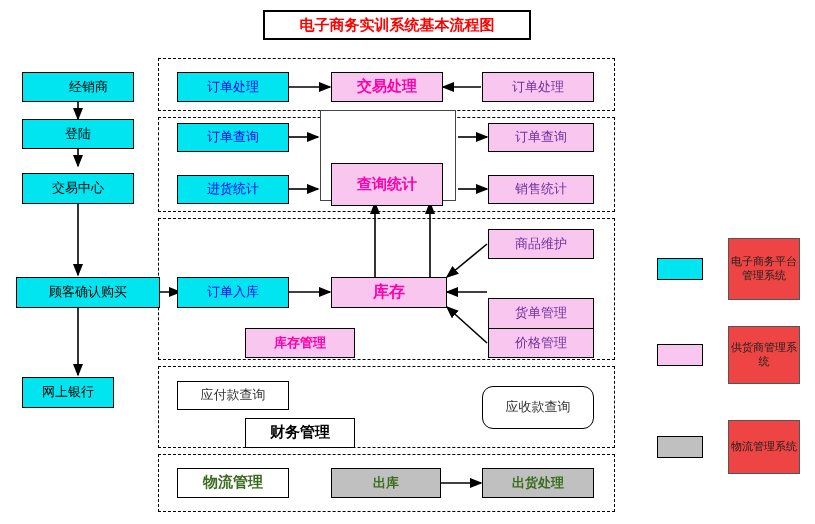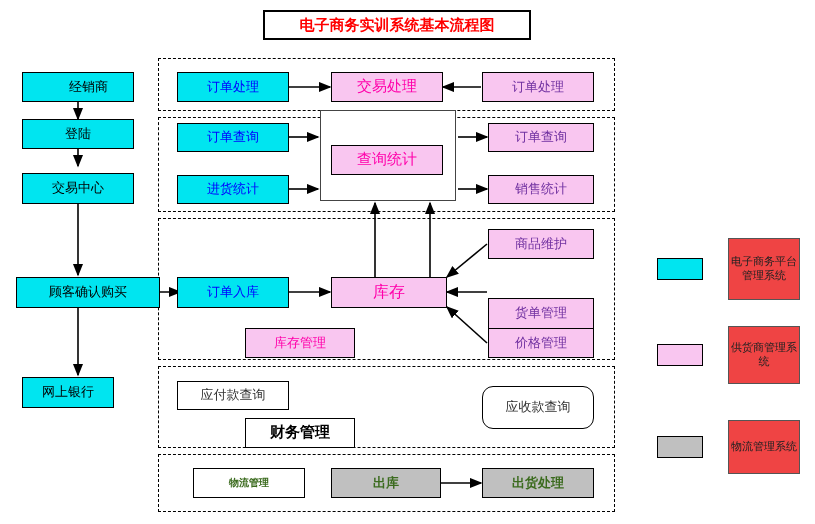--- a/index.html
+++ b/index.html
@@ -18,21 +18,21 @@
     text-align:center;
     border:1px solid #000;
     font-size:13px;
     line-height:1.15;
   }
   .cyan{background:#00e5f0;}
   .pink{background:#f9c6f0;}
   .gray{background:#c0c0c0;}
   .white{background:#ffffff;}
   .t-blue{color:#0000ff;}
-  .t-magenta{color:#ff00aa;font-weight:normal;}
+  .t-magenta{color:#ff00aa;font-weight:bold;}
   .t-purple{color:#7030a0;}
   .t-black{color:#000000;}
   .t-green{color:#3b6b1e;font-weight:bold;}
   .t-dark{color:#333333;}
   .bold{font-weight:bold;}
   .title{
     position:absolute;
     border:2px solid #000;
     background:#ffffff;
     display:flex;align-items:center;justify-content:center;
@@ -122,37 +122,37 @@
   <div class="node cyan t-black" style="left:22px;top:119px;width:112px;height:30px;">登陆</div>
   <div class="node cyan t-black" style="left:22px;top:173px;width:112px;height:31px;">交易中心</div>
   <div class="node cyan t-black" style="left:16px;top:277px;width:144px;height:31px;">顾客确认购买</div>
   <div class="node cyan t-black" style="left:22px;top:377px;width:92px;height:31px;">网上银行</div>
 
   <div class="node cyan t-blue" style="left:177px;top:72px;width:112px;height:30px;">订单处理</div>
   <div class="node pink t-magenta" style="left:331px;top:72px;width:112px;height:30px;font-size:15px;">交易处理</div>
   <div class="node pink t-purple" style="left:482px;top:72px;width:112px;height:30px;">订单处理</div>
 
   <div class="node cyan t-blue" style="left:177px;top:123px;width:112px;height:29px;">订单查询</div>
-  <div class="node pink t-magenta" style="left:331px;top:145px;width:112px;height:30px;font-size:15px;">查询统计</div>
+  <div class="node pink t-magenta" style="left:331px;top:163px;width:112px;height:43px;font-size:15px;">查询统计</div>
   <div class="node pink t-purple" style="left:488px;top:123px;width:106px;height:29px;">订单查询</div>
   <div class="node cyan t-blue" style="left:177px;top:175px;width:112px;height:29px;">进货统计</div>
   <div class="node pink t-purple" style="left:488px;top:175px;width:106px;height:29px;">销售统计</div>
 
   <div class="node cyan t-blue" style="left:177px;top:277px;width:112px;height:31px;">订单入库</div>
   <div class="node pink t-magenta" style="left:331px;top:277px;width:116px;height:31px;font-size:16px;">库存</div>
   <div class="node pink t-purple" style="left:488px;top:229px;width:106px;height:30px;">商品维护</div>
   <div class="node pink t-purple" style="left:488px;top:277px;width:106px;height:31px;margin-top:21px;">货单管理</div>
   <div class="node pink t-purple" style="left:488px;top:328px;width:106px;height:30px;">价格管理</div>
   <div class="node pink t-magenta" style="left:245px;top:328px;width:110px;height:30px;">库存管理</div>
 
   <div class="node white t-dark" style="left:177px;top:381px;width:112px;height:29px;">应付款查询</div>
   <div class="node white t-black bold" style="left:245px;top:418px;width:110px;height:30px;font-size:15px;">财务管理</div>
   <div class="node white t-dark" style="left:482px;top:386px;width:112px;height:43px;border-radius:11px;">应收款查询</div>
 
-  <div class="node white t-green" style="left:177px;top:468px;width:112px;height:30px;font-size:10px;margin-left:16px;">物流管理</div>
+  <div class="node white t-green" style="left:177px;top:468px;width:112px;height:30px;font-size:15px;">物流管理</div>
   <div class="node gray t-green" style="left:331px;top:468px;width:110px;height:30px;">出库</div>
   <div class="node gray t-green" style="left:482px;top:468px;width:112px;height:30px;">出货处理</div>
 
   <div class="legend-swatch cyan" style="left:657px;top:258px;width:46px;height:22px;"></div>
   <div class="legend-label" style="left:728px;top:238px;width:72px;height:62px;">电子商务平台管理系统</div>
 
   <div class="legend-swatch pink" style="left:657px;top:344px;width:46px;height:22px;"></div>
   <div class="legend-label" style="left:728px;top:326px;width:72px;height:58px;">供货商管理系统</div>
 
   <div class="legend-swatch gray" style="left:657px;top:436px;width:46px;height:22px;"></div>

